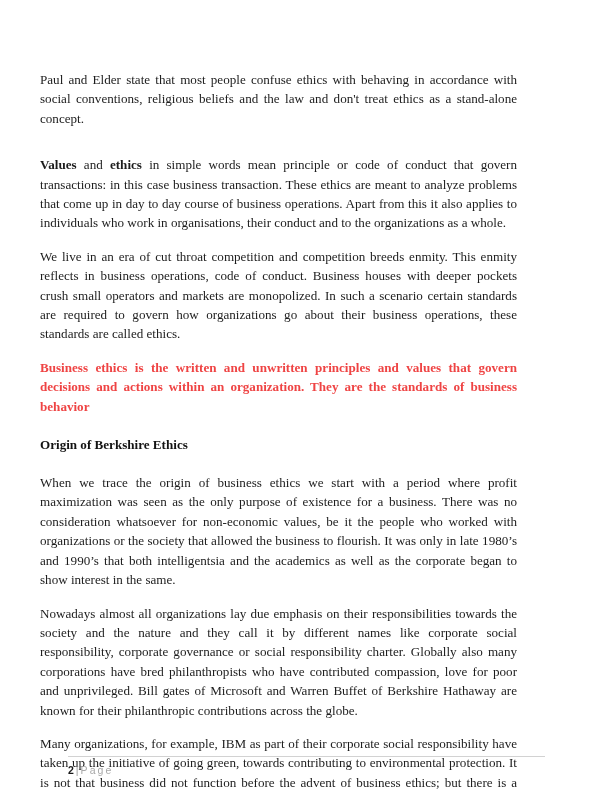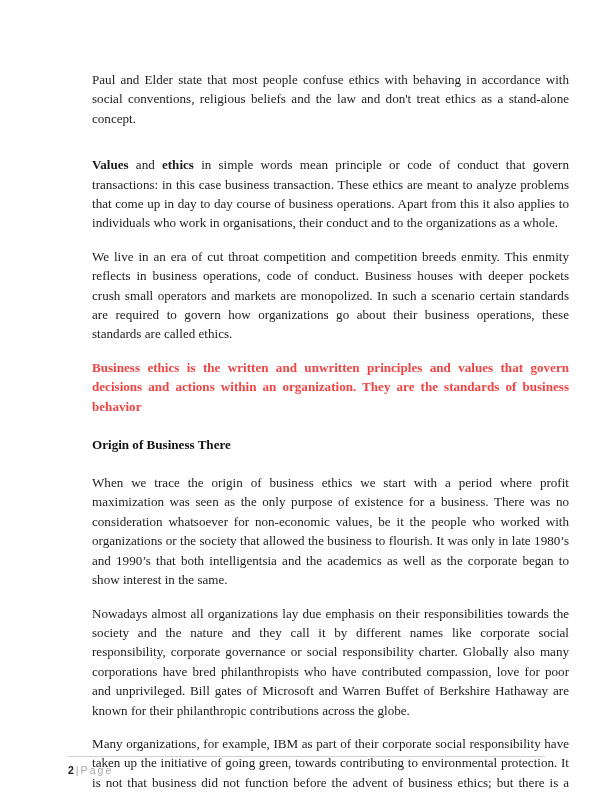--- a/index.html
+++ b/index.html
@@ -12,21 +12,21 @@
     background: #ffffff;
     font-family: "Liberation Serif", "DejaVu Serif", serif;
     color: #1a1a1a;
     overflow: hidden;
   }
   .page {
     position: relative;
     width: 612px;
     height: 792px;
     box-sizing: border-box;
-    padding: 70px 67px 0 92px;
+    padding: 70px 67px 0 40px;
   }
   .doc-body {
     width: 477px;
   }
   p.para {
     margin: 0 0 11px 0;
     font-size: 13.1px;
     line-height: 19.4px;
     text-align: justify;
     text-justify: inter-word;
@@ -101,21 +101,21 @@
   <div class="doc-body">
 
     <p class="para gap-large">Paul and Elder state that most people confuse ethics with behaving in accordance with social conventions, religious beliefs and the law and don't treat ethics as a stand-alone concept.</p>
 
     <p class="para gap-medium"><b class="inline-bold">Values</b><span> and </span><b class="inline-bold">ethics</b><span> in simple words mean principle or code of conduct that govern transactions: in this case business transaction. These ethics are meant to analyze problems that come up in day to day course of business operations. Apart from this it also applies to individuals who work in organisations, their conduct and to the organizations as a whole.</span></p>
 
     <p class="para gap-medium">We live in an era of cut throat competition and competition breeds enmity. This enmity reflects in business operations, code of conduct. Business houses with deeper pockets crush small operators and markets are monopolized. In such a scenario certain standards are required to govern how organizations go about their business operations, these standards are called ethics.</p>
 
     <p class="bold-statement">Business ethics is the written and unwritten principles and values that govern decisions and actions within an organization. They are the standards of business behavior</p>
 
-    <h2 class="section-heading">Origin of Business There</h2>
+    <h2 class="section-heading">Origin of Berkshire Ethics</h2>
 
     <p class="para gap-medium">When we trace the origin of business ethics we start with a period where profit maximization was seen as the only purpose of existence for a business. There was no consideration whatsoever for non-economic values, be it the people who worked with organizations or the society that allowed the business to flourish. It was only in late 1980’s and 1990’s that both intelligentsia and the academics as well as the corporate began to show interest in the same.</p>
 
     <p class="para gap-medium">Nowadays almost all organizations lay due emphasis on their responsibilities towards the society and the nature and they call it by different names like corporate social responsibility, corporate governance or social responsibility charter. Globally also many corporations have bred philanthropists who have contributed compassion, love for poor and unprivileged. Bill gates of Microsoft and Warren Buffet of Berkshire Hathaway are known for their philanthropic contributions across the globe.</p>
 
     <p class="para gap-medium">Many organizations, for example, IBM as part of their corporate social responsibility have taken up the initiative of going green, towards contributing to environmental protection. It is not that business did not function before the advent of business ethics; but there is a regulation of kinds now that ensures business and organizations contribute to the society and its well being.</p>
 
   </div>
 
   <div class="footer">

